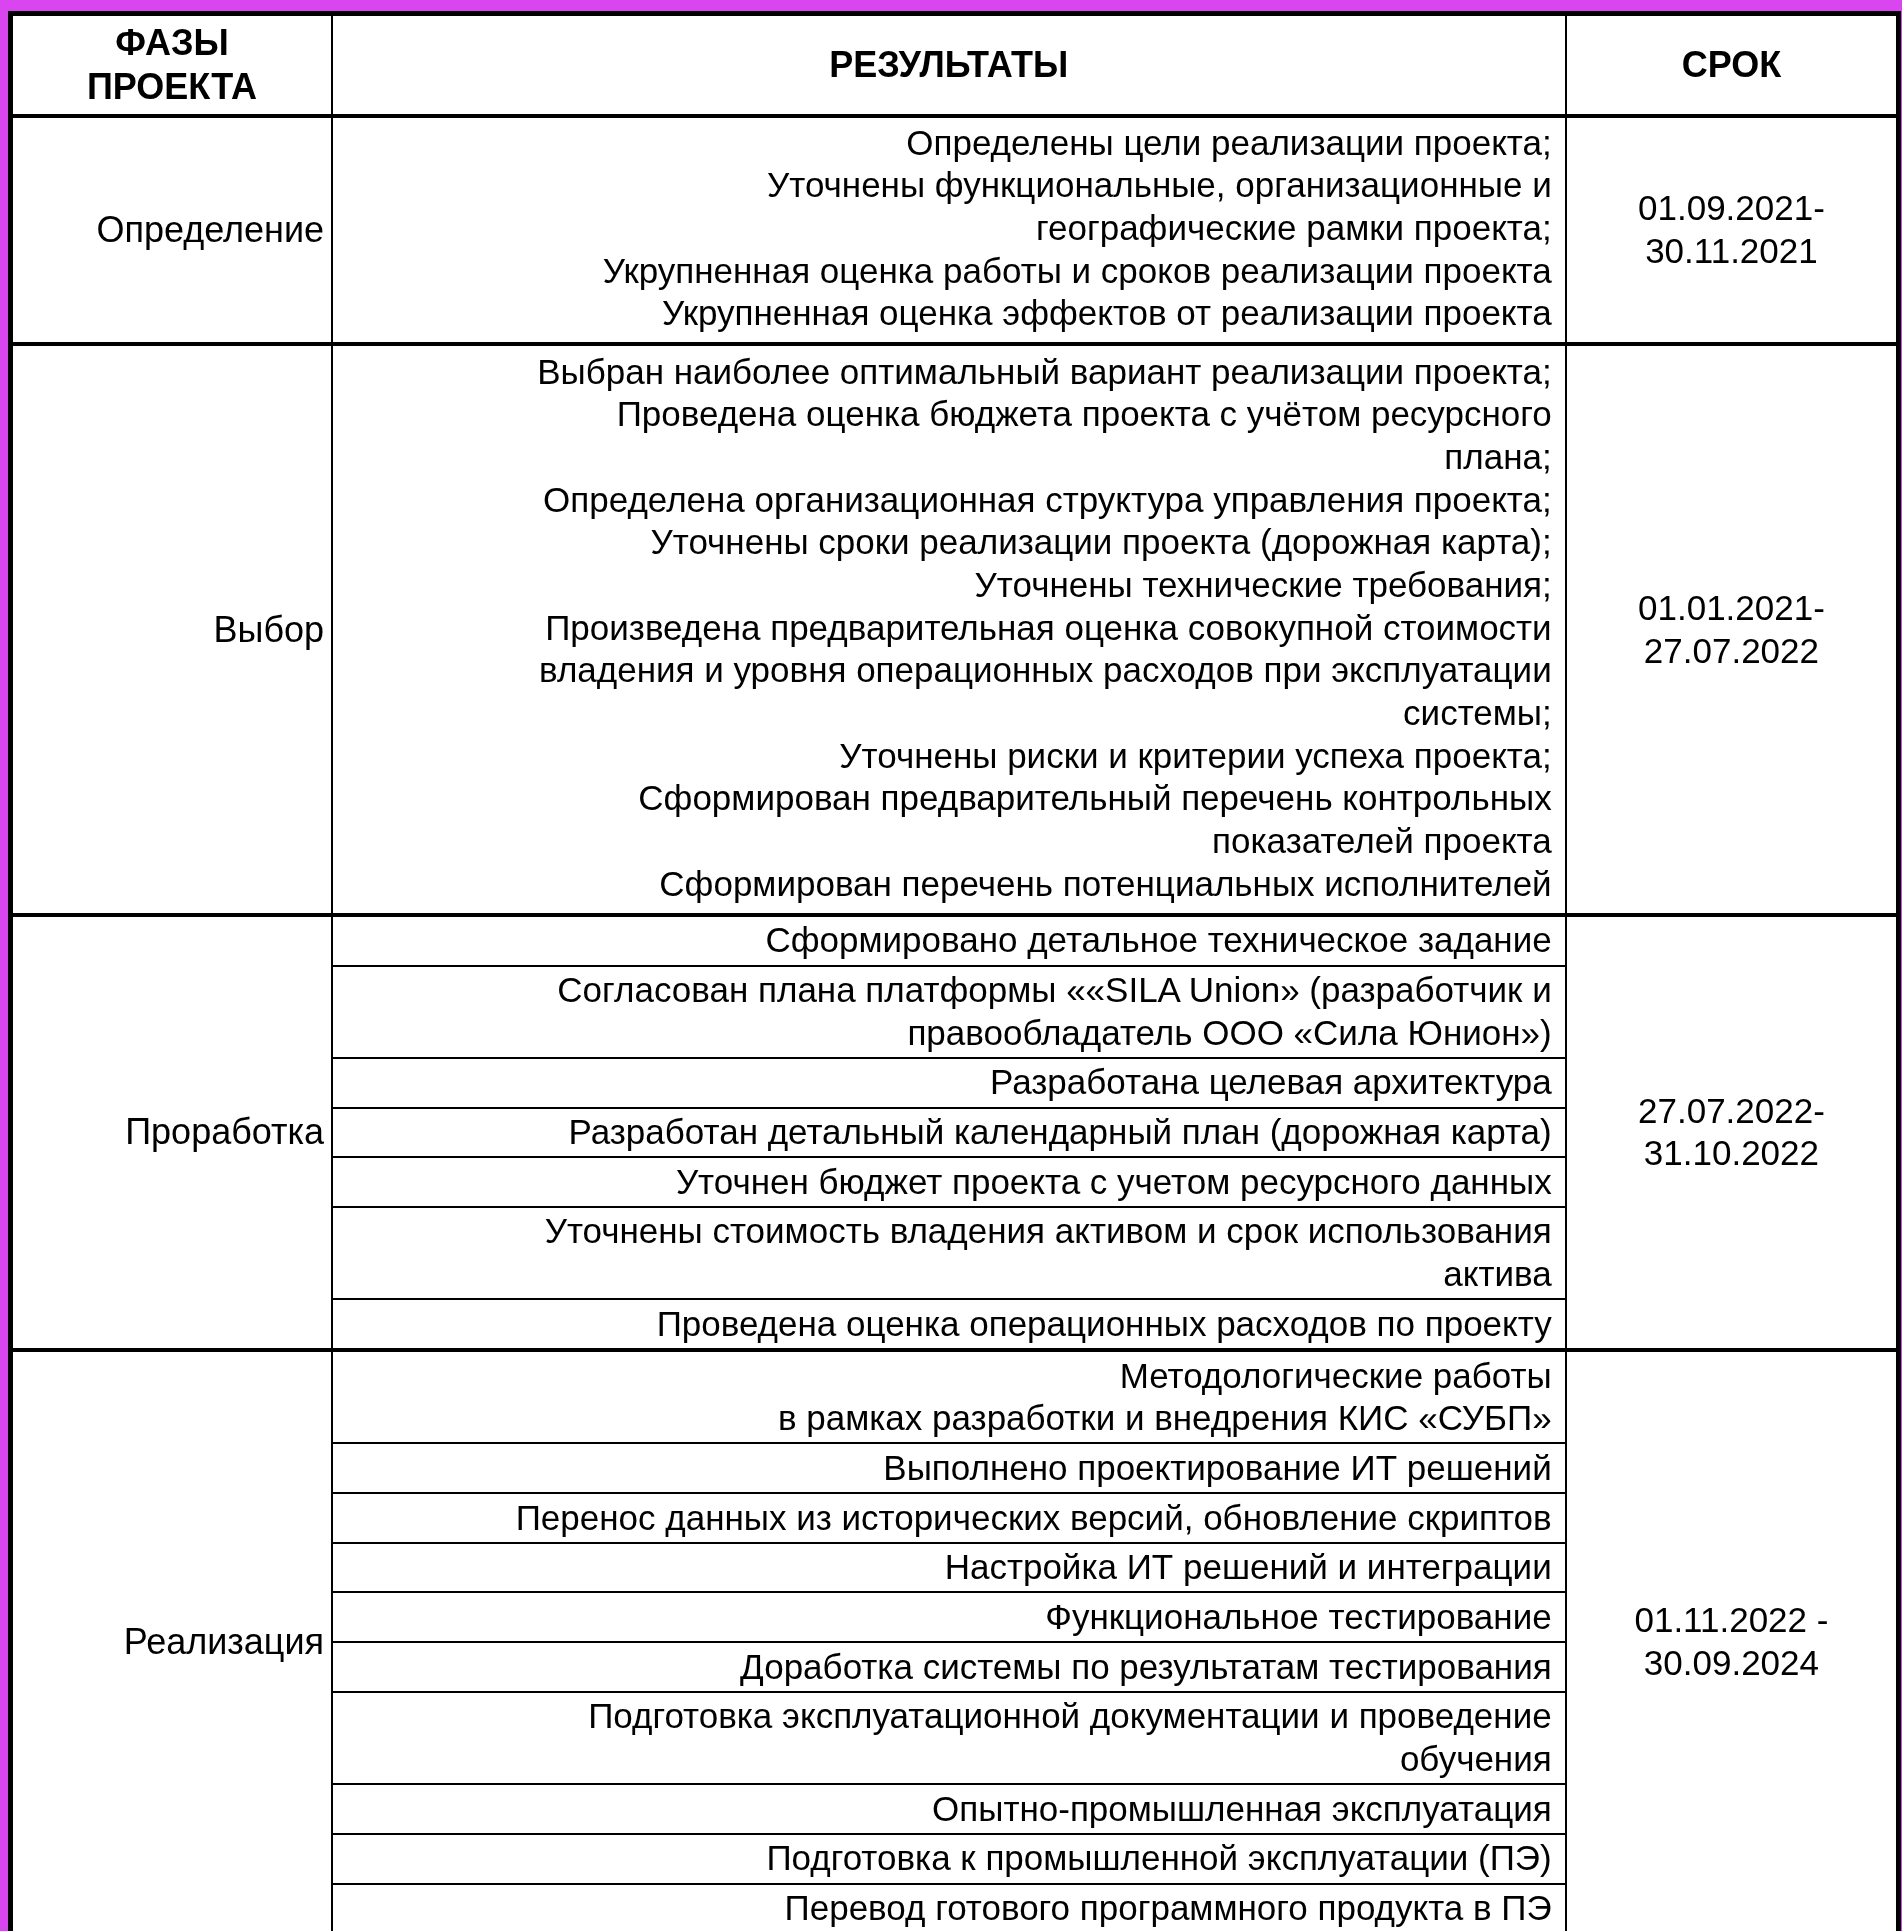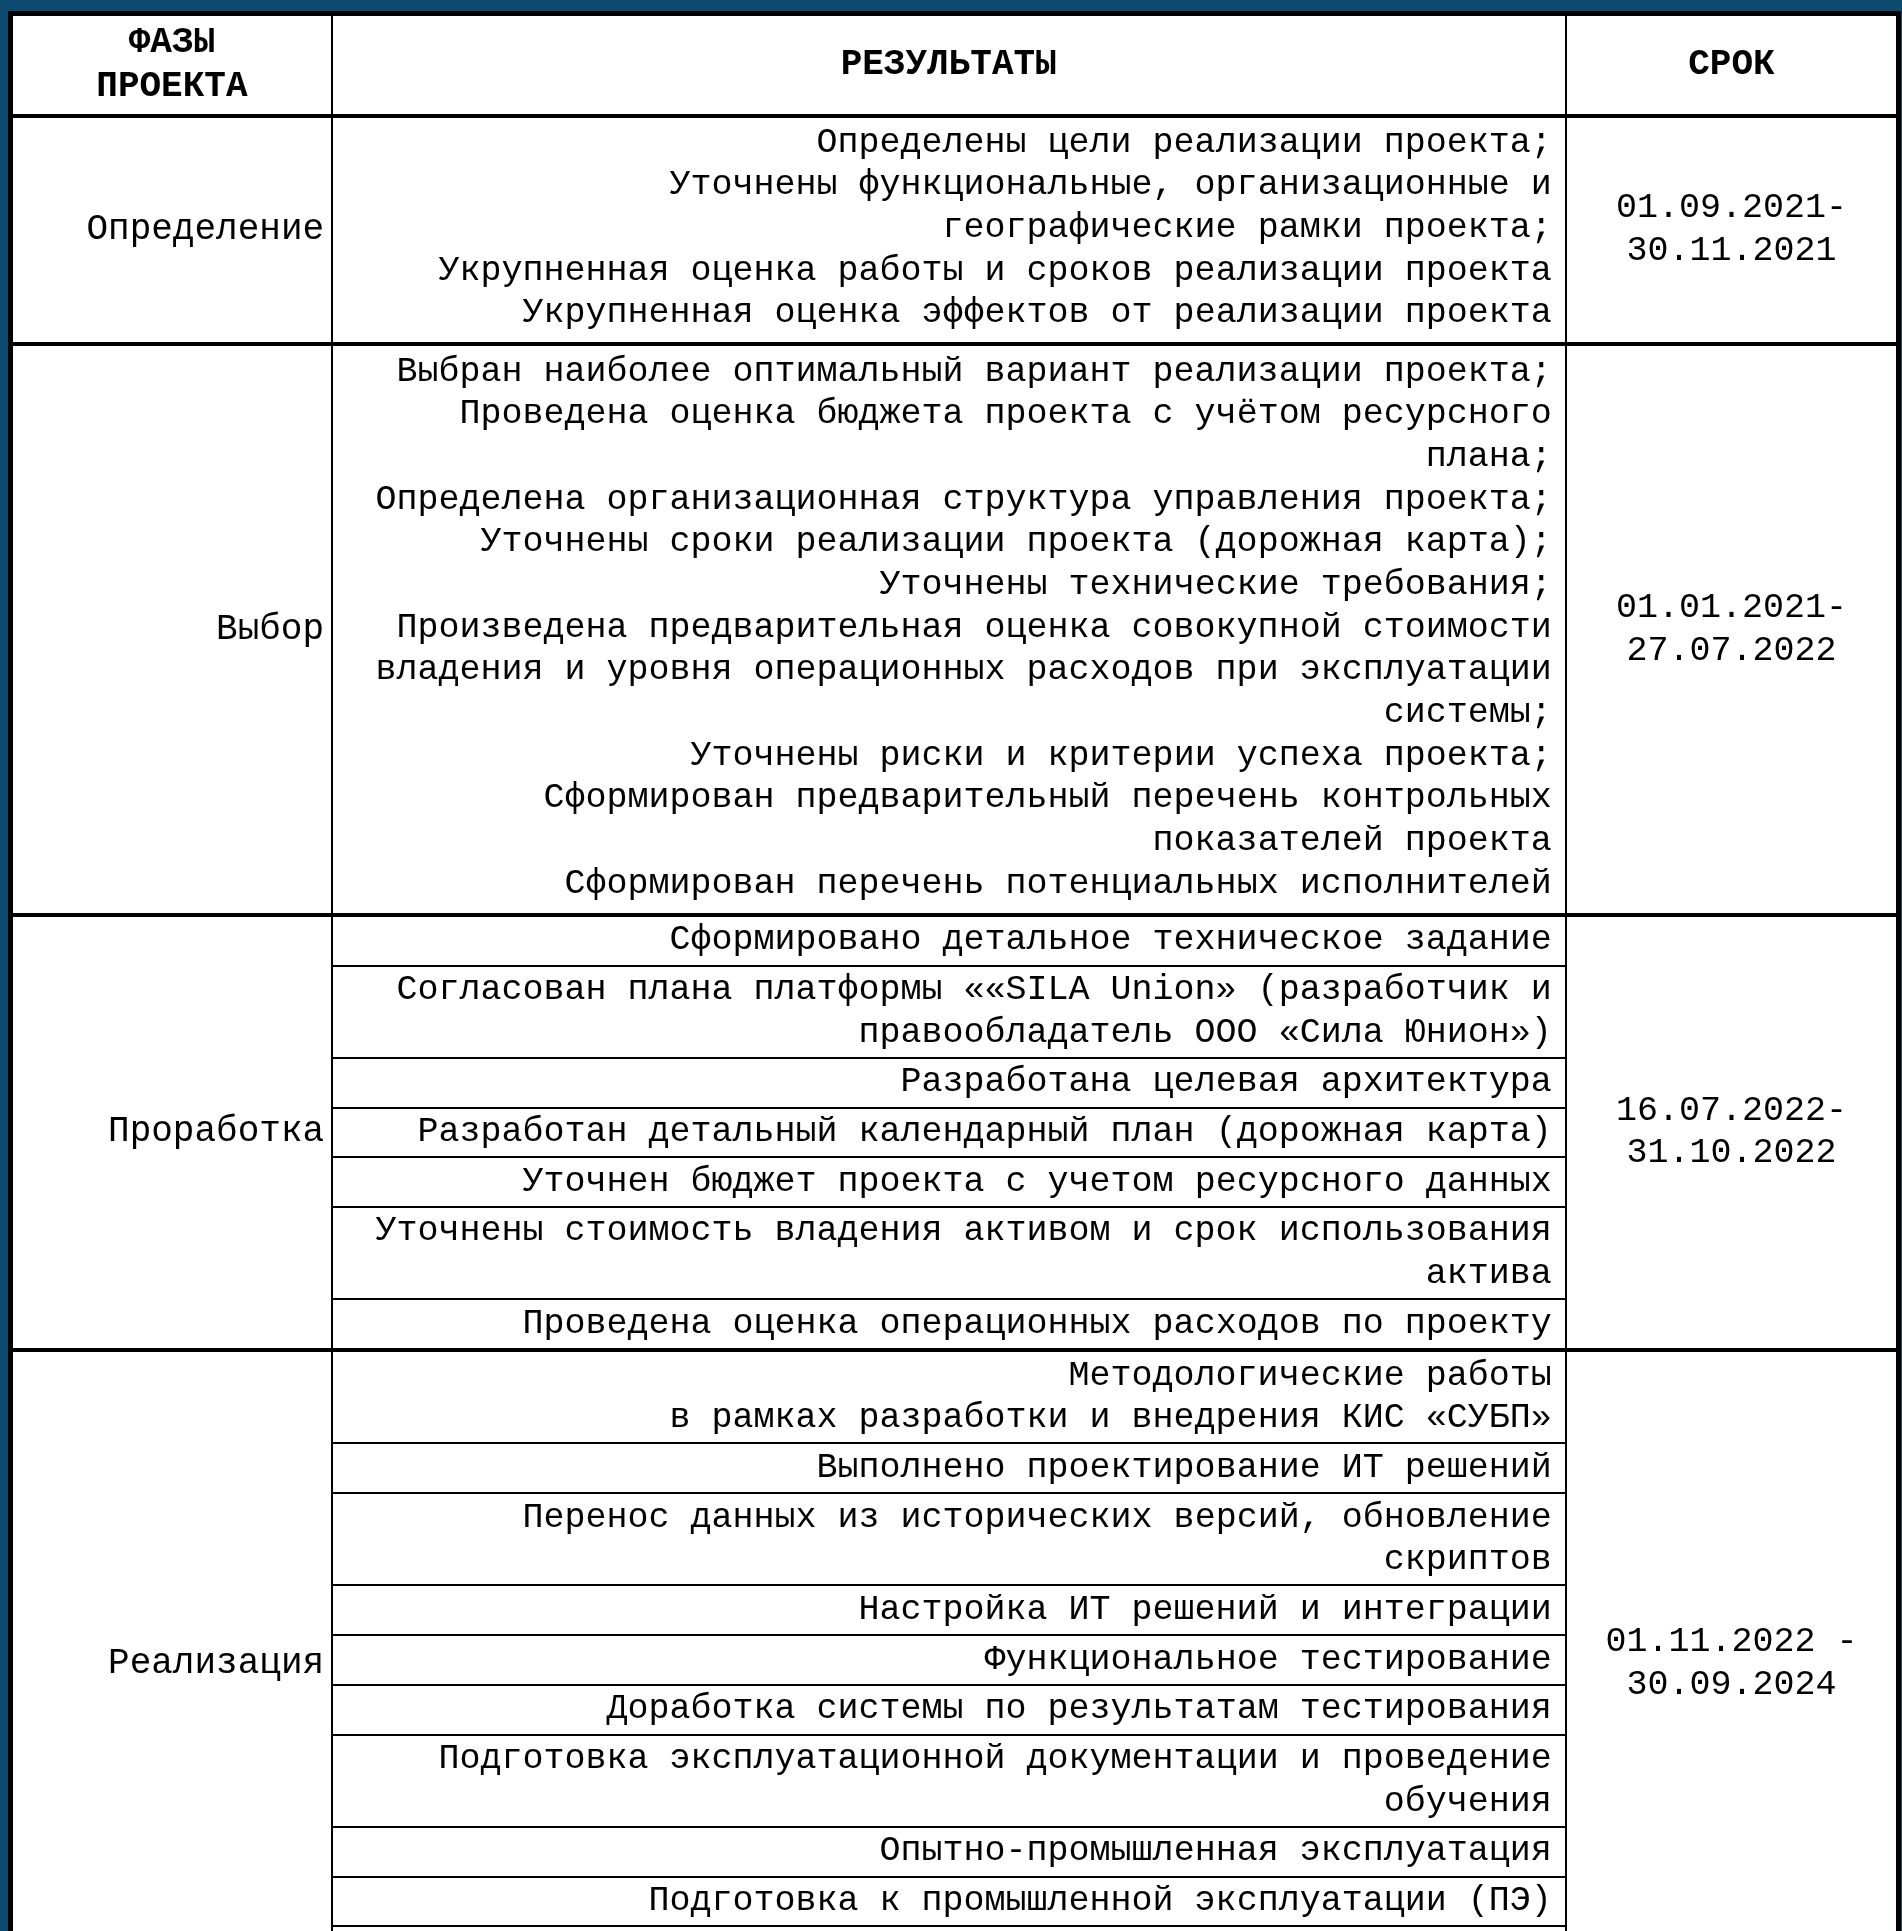--- a/index.html
+++ b/index.html
@@ -8,22 +8,22 @@
     background: #ffffff;
     width: 1902px;
     height: 1932px;
     overflow: hidden;
   }
   .sheet {
     box-sizing: border-box;
     width: 1902px;
     height: 1932px;
     padding: 10.7px 6.6px 8.2px 8.2px;
-    background: #0c4a6e;
-    font-family: Liberation Mono, monospace;
+    background: #d946ef;
+    font-family: Liberation Sans, sans-serif;
     color: #000000;
   }
   table.phases {
     width: 1887px;
     height: 1912px;
     border-collapse: collapse;
     table-layout: fixed;
     background: #ffffff;
   }
   col.c-phase   { width: 321px;  }
@@ -125,21 +125,21 @@
             <p class="par">Сформирован предварительный перечень контрольных
 показателей проекта</p>
             <p class="par">Сформирован перечень потенциальных исполнителей</p>
           </td>
           <td class="term-cell" rowspan="1">01.01.2021-
 27.07.2022</td>
         </tr>
         <tr class="phase-first">
           <td class="phase-cell" rowspan="7">Проработка</td>
           <td class="results-cell sub">Сформировано детальное техническое задание</td>
-          <td class="term-cell" rowspan="7">16.07.2022-
+          <td class="term-cell" rowspan="7">27.07.2022-
 31.10.2022</td>
         </tr>
         <tr>
           <td class="results-cell sub">Согласован плана платформы ««SILA Union» (разработчик и
 правообладатель ООО «Сила Юнион»)</td>
         </tr>
         <tr>
           <td class="results-cell sub">Разработана целевая архитектура</td>
         </tr>
         <tr>

